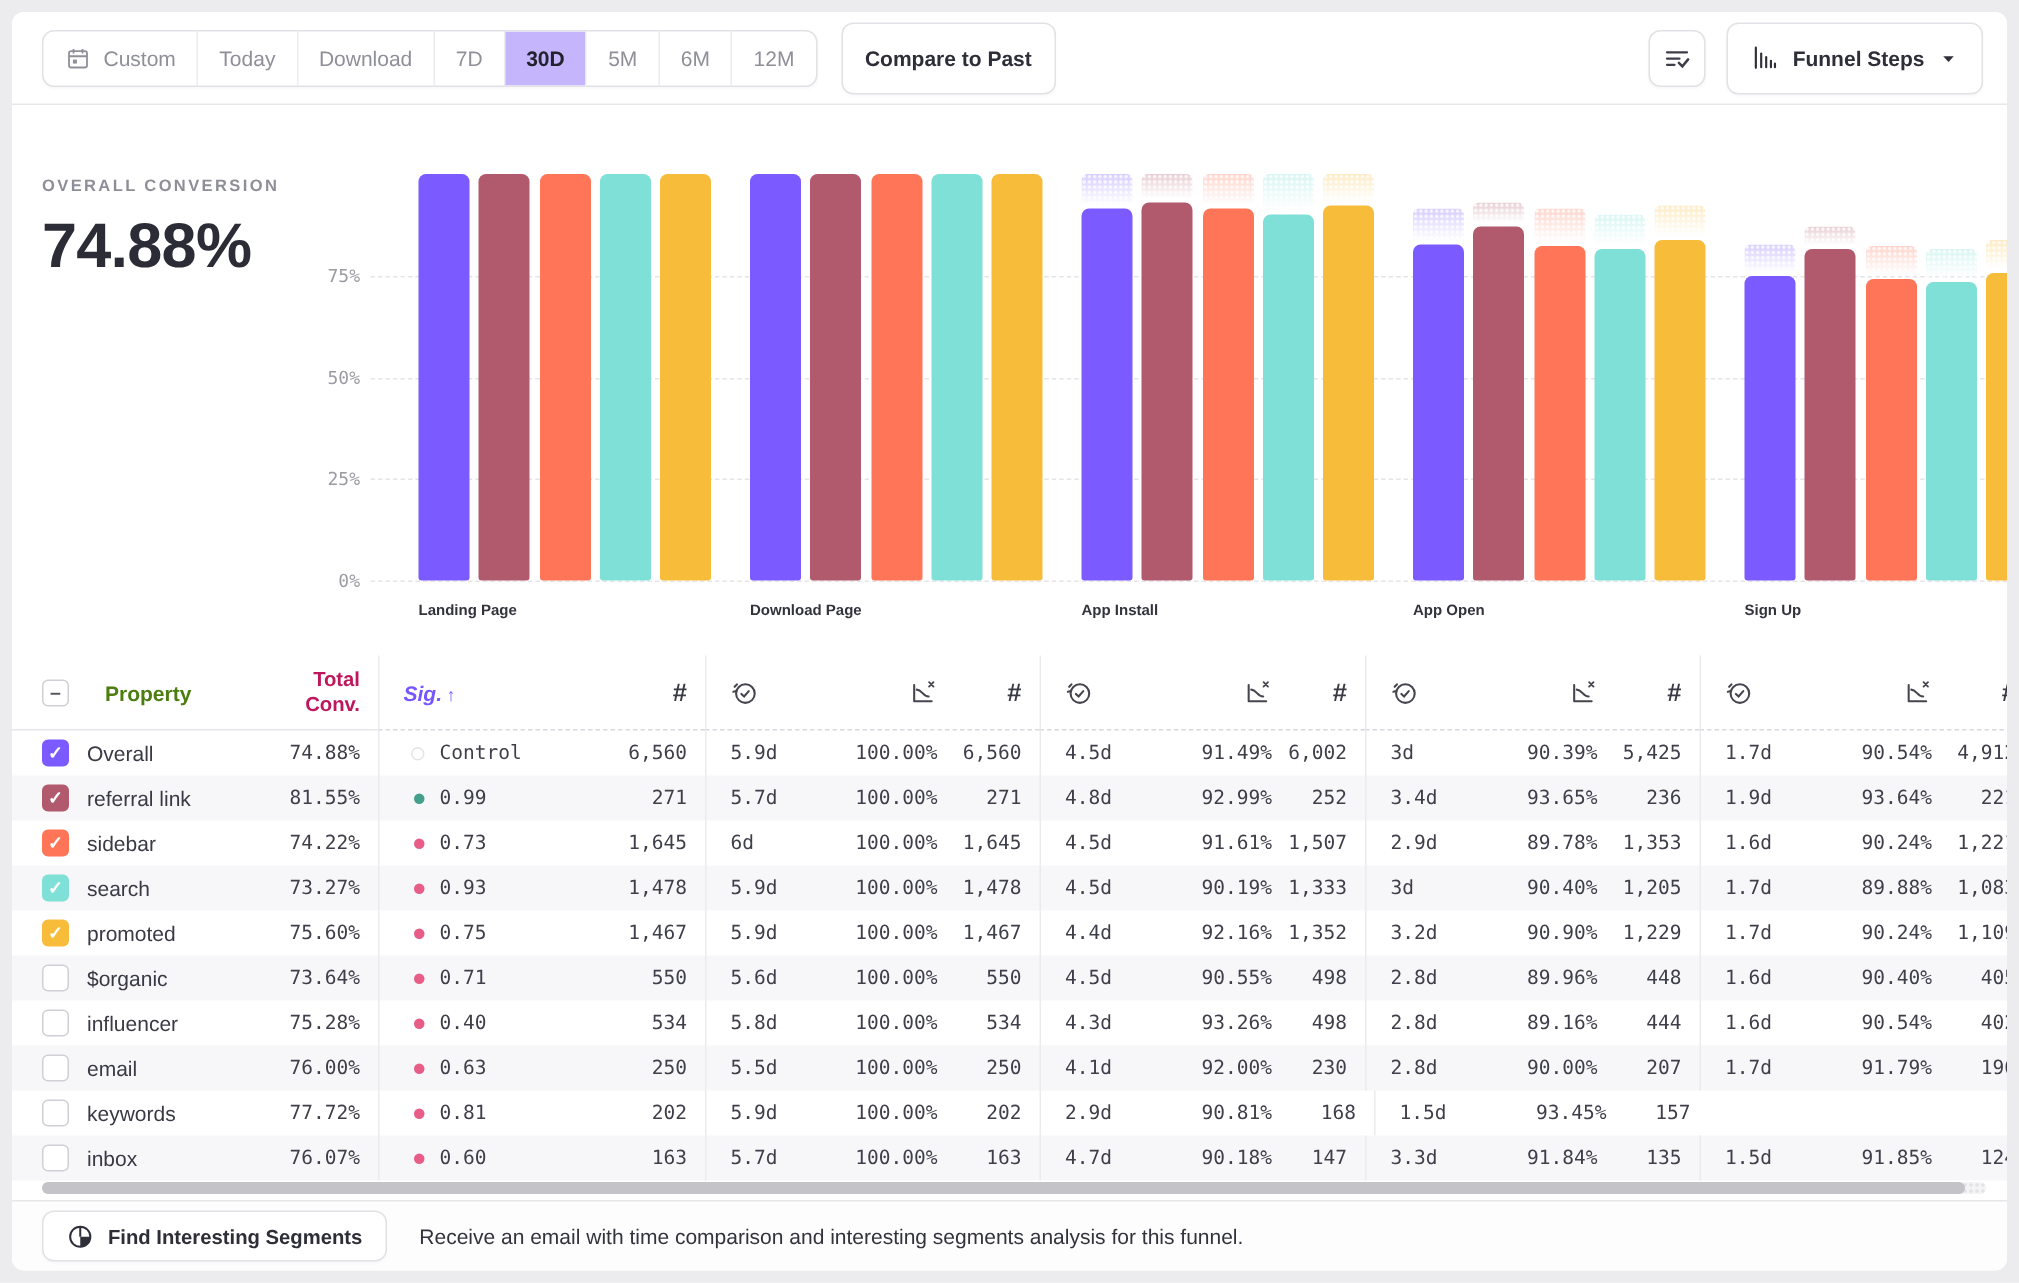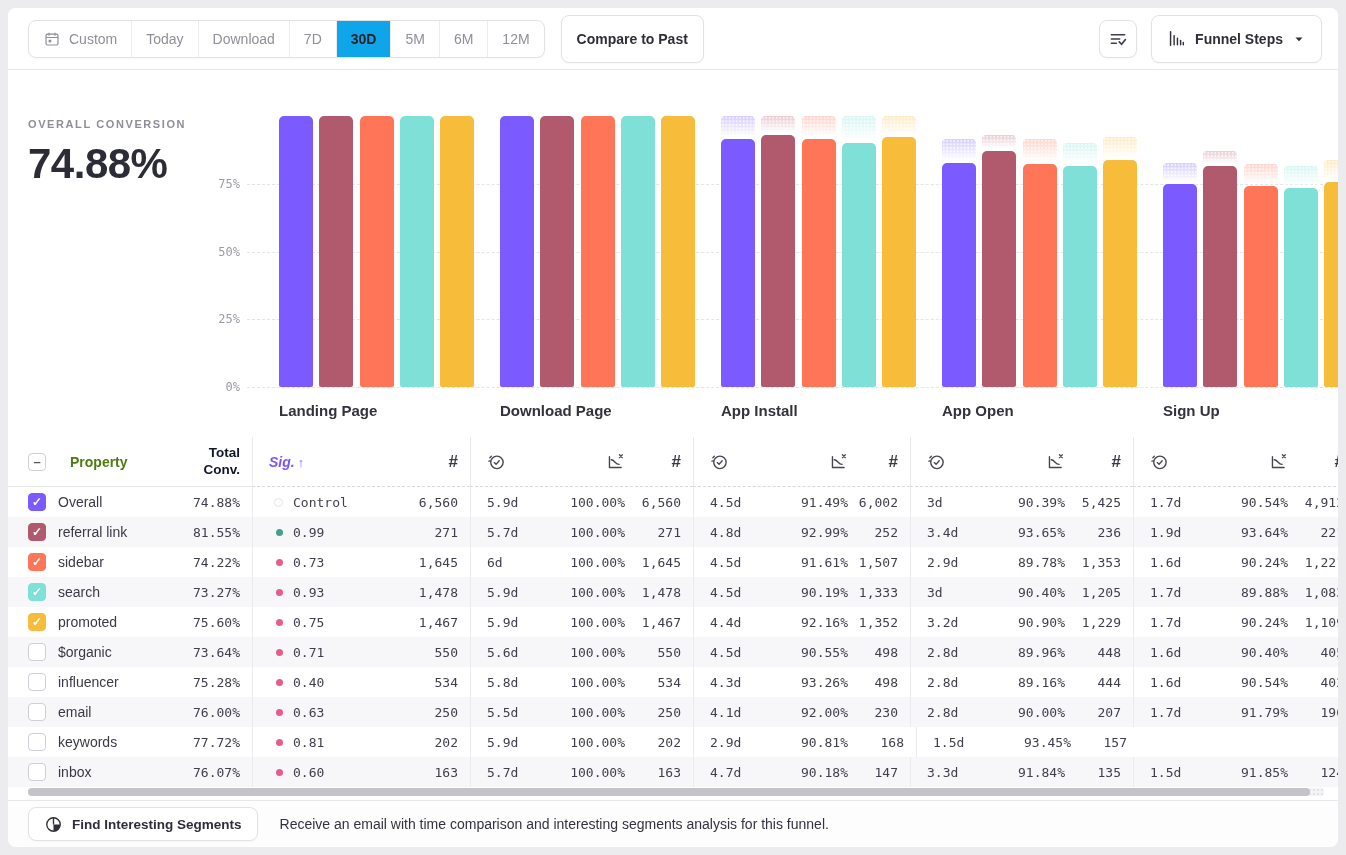--- a/index.html
+++ b/index.html
@@ -4,52 +4,52 @@
 <style>
   * { margin:0; padding:0; box-sizing:border-box; }
   html,body { width:1346px; height:855px; background:#ECECEE; font-family:"Liberation Sans",sans-serif; overflow:hidden; }
   .card { position:absolute; left:8px; top:8px; width:1330px; height:839px; background:#FFFFFF; border-radius:8px; overflow:hidden; }
 
   
   .toolbar { position:absolute; left:0; top:0; width:100%; height:62px; display:flex; align-items:center; padding:0 16px 0 20px; border-bottom:1px solid #E7E7EA; background:#fff; }
   .segmented { display:inline-flex; align-items:stretch; height:38px; border:1px solid #E2E2E6; border-radius:8px; background:#fff; overflow:hidden; box-shadow:0 1px 2px rgba(0,0,0,.03); }
   .seg-item { display:flex; align-items:center; gap:8px; padding:0 14px; font-size:14px; font-weight:500; color:#8F8F99; border-left:1px solid #ECECEF; cursor:pointer; white-space:nowrap; }
   .seg-item:first-child { border-left:none; }
-  .seg-item.selected { background:#0ea5e9; color:#23232E; font-weight:700; }
+  .seg-item.selected { background:#c4b5fd; color:#23232E; font-weight:700; }
   .btn { display:inline-flex; align-items:center; gap:9px; height:48px; padding:0 15px; border:1px solid #E2E2E6; border-radius:8px; background:#fff; font-size:14px; font-weight:700; color:#2E2E39; cursor:pointer; box-shadow:0 1px 2px rgba(0,0,0,.03); white-space:nowrap; }
   .compare { margin-left:16px; }
   .toolbar-right { margin-left:auto; display:flex; align-items:center; gap:14px; }
   .icon-btn { width:38px; height:38px; padding:0; justify-content:center; }
 
   
   .chart-section { position:absolute; left:0; top:62px; width:100%; height:367px; }
   .summary { position:absolute; left:20px; top:48px; width:200px; }
   .summary .s-title { font-size:11px; font-weight:700; letter-spacing:1.6px; color:#8E8E98; }
   .summary .s-value { margin-top:10px; font-size:42px; font-weight:700; color:#2C2C37; letter-spacing:-0.5px; }
   .summary .s-desc { margin-top:10px; font-size:14px; line-height:1.42; color:#8C8C96; width:185px; }
   .gridline { position:absolute; left:239px; right:0; height:0; border-top:1px dashed #E5E5E9; }
   .ytick { position:absolute; width:38px; text-align:right; font-family:"DejaVu Sans Mono",monospace; font-size:12px; color:#9B9BA3; }
   .bar { position:absolute; border-radius:5px 5px 2px 2px; }
   .bar-cap { position:absolute; border-radius:4px 4px 0 0; }
-  .grp-label { position:absolute; font-size:15px; font-weight:700; color:#33333E;text-align:right; }
+  .grp-label { position:absolute; font-size:10px; font-weight:700; color:#33333E;text-align:right; }
 
   
   .table { position:absolute; left:0; top:429px; width:100%; }
   .trow { display:flex; height:30px; align-items:stretch; }
   .trow.striped { background:#F7F7F9; }
   .trow.thead { height:50px; }
   .tfixed { flex:0 0 244px; display:flex; align-items:center; padding:0 12px 0 20px; }
   .thead .tfixed { border-bottom:1px solid #E6E6EA; }
   .thead .tgroup { border-bottom:1px dashed #D8D8DE; }
   .cbx { width:18px; height:18px; border-radius:4px; border:1px solid #CFCFD6; background:#fff; display:flex; align-items:center; justify-content:center; flex:0 0 18px; font-size:12px; font-weight:700; color:#fff; cursor:pointer; }
   .cbx.ind { color:#55555E; font-size:13px; }
   .row-label { margin-left:12px; font-size:14px; color:#3A3A46; }
   .prop-h { margin-left:12px; font-size:14px; font-weight:700; color:#4d7c0f;padding-left:12px; }
   .total { margin-left:auto; font-family:"DejaVu Sans Mono",monospace; font-size:13px; color:#3F3F4B; }
-  .total-h { margin-left:auto; font-size:13.5px; font-weight:700; color:#0f172a; text-align:right; line-height:1.25; }
+  .total-h { margin-left:auto; font-size:13.5px; font-weight:700; color:#be185d; text-align:right; line-height:1.25; }
   .tgroup { display:flex; align-items:center; border-left:1px solid #EBEBEE; padding:0 12px 0 16px; font-family:"DejaVu Sans Mono",monospace; font-size:13px; color:#3F3F4B; }
   .tgroup.gw218 { flex:0 0 218px; } .tgroup.gw223 { flex:0 0 223px; } .tgroup.gw217 { flex:0 0 217px; }
   .cell-time { width:52px; }
   .cell-conv { width:86px; text-align:right; }
   .cell-count { flex:1; text-align:right; }
   .sig-h { display:flex; align-items:baseline; gap:3px; color:#7856FF; font-family:"Liberation Sans",sans-serif; font-style:italic; font-weight:700; font-size:14px; }
   .sig-arrow { font-style:normal; font-size:12px; }
   .hash { flex:1; text-align:right; font-family:"Liberation Sans",sans-serif; font-size:17px; font-weight:600; color:#3A3A45; }
   .hicon-time { width:52px; display:flex; }
   .hicon-conv { width:86px; display:flex; justify-content:flex-end; }

